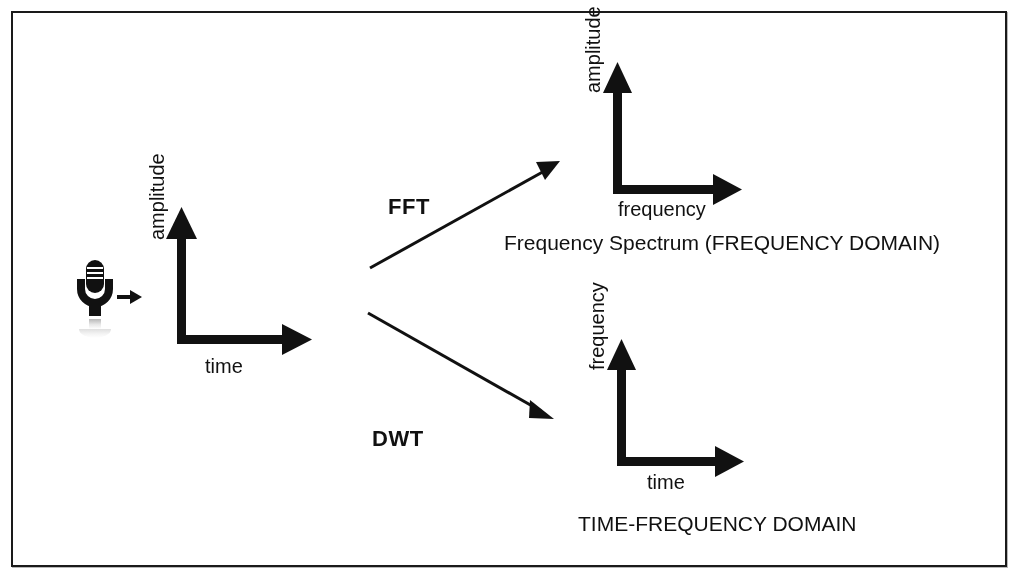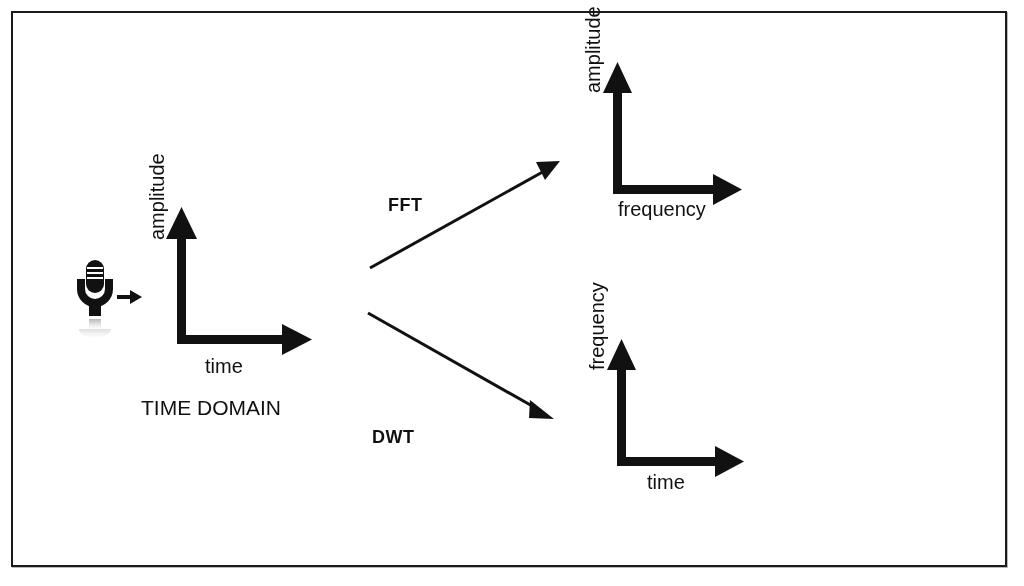--- a/index.html
+++ b/index.html
@@ -49,21 +49,21 @@
     letter-spacing: 0px;
   }
   .vert-lbl {
     transform-origin: left bottom;
     transform: rotate(-90deg);
   }
   .caption {
     font-size: 21px;
   }
   .op-lbl {
-    font-size: 18px;
+    font-size: 22px;
     font-weight: bold;
     letter-spacing: 0.5px;
   }
 </style>
 </head>
 <body>
 
 <div id="canvas">
 
   <div id="frame"></div>
@@ -133,29 +133,30 @@
     <g>
       <line x1="368" y1="313" x2="541" y2="411" stroke="#111111" stroke-width="3"></line>
       <polygon points="554,419 530,400 529,418" fill="#111111"></polygon>
     </g>
   </svg>
 
   <div class="lbl axis-lbl vert-lbl" style="left:165px; top:222px; height:18px;">amplitude</div>
 
   <div class="lbl axis-lbl" style="left:205px; top:356px;">time</div>
 
-  <div class="lbl caption" style="left:141px; top:397px;">TIME DOMAIN</div>
 
   <div class="lbl axis-lbl vert-lbl" style="left:601px; top:75px; height:18px;">amplitude</div>
 
   <div class="lbl axis-lbl" style="left:618px; top:199px;">frequency</div>
 
+  <div class="lbl caption" style="left:504px; top:232px;">Frequency Spectrum (FREQUENCY DOMAIN)</div>
 
   <div class="lbl axis-lbl vert-lbl" style="left:605px; top:352px; height:18px;">frequency</div>
 
   <div class="lbl axis-lbl" style="left:647px; top:472px;">time</div>
 
+  <div class="lbl caption" style="left:578px; top:513px;">TIME-FREQUENCY DOMAIN</div>
 
   <div class="lbl op-lbl" style="left:388px; top:196px;">FFT</div>
 
   <div class="lbl op-lbl" style="left:372px; top:428px;">DWT</div>
 
 </div>
 
 </body></html>

